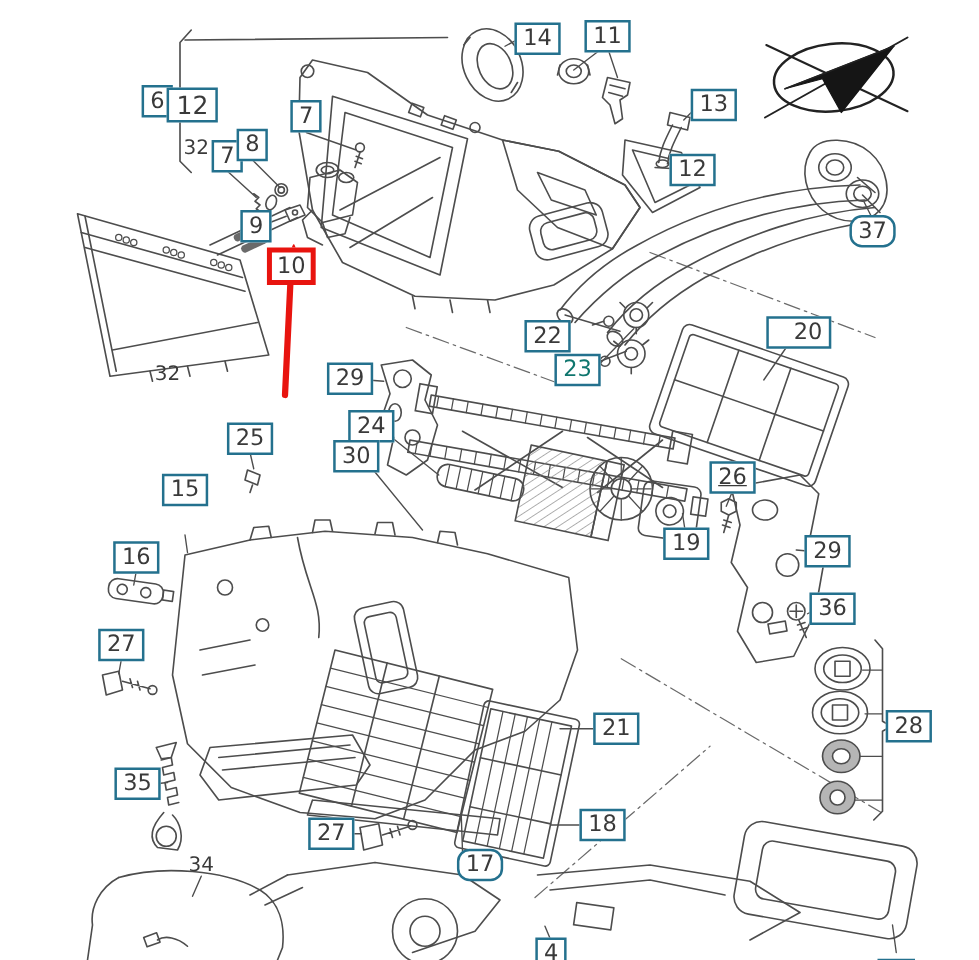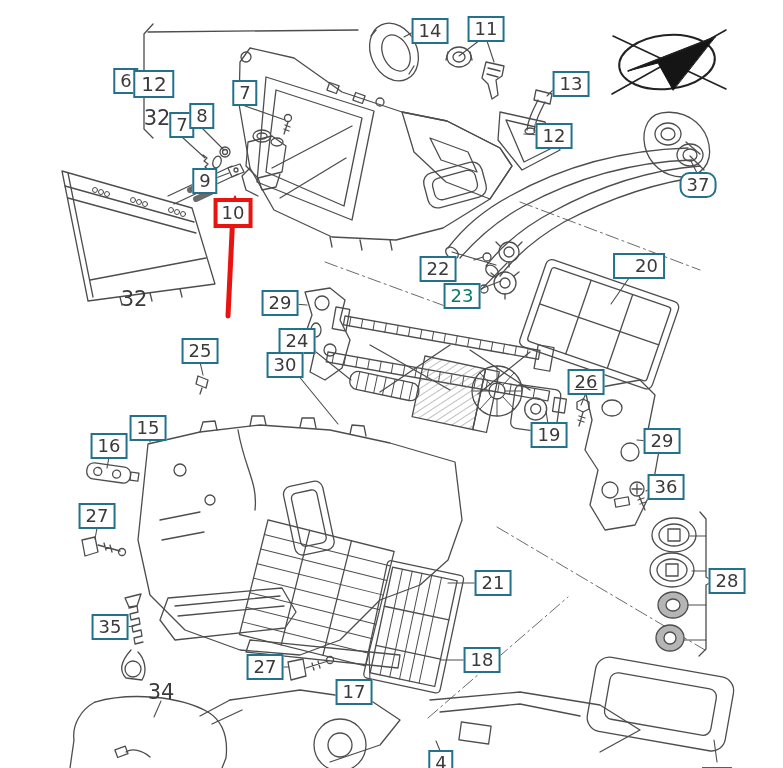--- a/index.html
+++ b/index.html
@@ -8,21 +8,21 @@
     font-family:"DejaVu Sans","Liberation Sans",sans-serif;
   }
   .stage svg{position:absolute;left:0;top:0;}
   .callout{
     position:absolute;transform:translate(-50%,-50%);
     background:#fff;border:2px solid var(--teal,#24718e);
     color:#3a3a3a;font-size:18px;line-height:22px;padding:0 5px;
     text-align:left;white-space:nowrap;user-select:none;
   }
   .callout.lg{font-size:20px;line-height:24px;padding:0 6px;}
-  .callout.plain{border:none;background:transparent;font-size:21px;padding:0;}
+  .callout.plain{border:none;background:transparent;font-size:16px;padding:0;}
   .callout.highlight{border:4px solid var(--red,#e8140f);padding:0 4px;}
   .callout.empty{min-width:16px;min-height:20px;}
 </style>
 </head>
 <body>
 
 <div class="stage" id="stage" style="--teal: #24718e; --red: #e8140f; background: rgb(255, 255, 255);">
 
 <svg width="783" height="768" viewBox="0 0 783 768" fill="none" stroke="#4d4d4d" stroke-width="1.3" stroke-linecap="round" stroke-linejoin="round">
 
@@ -391,24 +391,24 @@
       <div class="callout" style="left: 297px; top: 341px; color: rgb(58, 58, 58);">24</div>
       <div class="callout" style="left: 200px; top: 351px; color: rgb(58, 58, 58);">25</div>
       <div class="callout" style="left: 285px; top: 365px; color: rgb(58, 58, 58);">30</div>
       <div class="callout" style="left: 586px; top: 382px; color: rgb(58, 58, 58); text-decoration: underline;">26</div>
       <div class="callout" style="left: 549px; top: 435px; color: rgb(58, 58, 58);">19</div>
       <div class="callout" style="left: 662px; top: 441px; color: rgb(58, 58, 58);">29</div>
       <div class="callout" style="left: 666px; top: 487px; color: rgb(58, 58, 58);">36</div>
       <div class="callout" style="left: 727px; top: 581px; color: rgb(58, 58, 58);">28</div>
       <div class="callout" style="left: 493px; top: 583px; color: rgb(58, 58, 58);">21</div>
       <div class="callout" style="left: 482px; top: 660px; color: rgb(58, 58, 58);">18</div>
-      <div class="callout" style="left: 148px; top: 428px; color: rgb(58, 58, 58);">15</div>
+      <div class="callout" style="left: 148px; top: 392px; color: rgb(58, 58, 58);">15</div>
       <div class="callout" style="left: 109px; top: 446px; color: rgb(58, 58, 58);">16</div>
       <div class="callout" style="left: 97px; top: 516px; color: rgb(58, 58, 58);">27</div>
       <div class="callout" style="left: 110px; top: 627px; color: rgb(58, 58, 58);">35</div>
       <div class="callout plain" style="left: 161px; top: 692px; color: rgb(58, 58, 58);">34</div>
       <div class="callout" style="left: 265px; top: 667px; color: rgb(58, 58, 58);">27</div>
-      <div class="callout" style="left: 354px; top: 692px; color: rgb(58, 58, 58);">17</div>
+      <div class="callout" style="left: 384px; top: 692px; color: rgb(58, 58, 58); border-radius: 10px;">17</div>
       <div class="callout" style="left: 441px; top: 763px; color: rgb(58, 58, 58);">4</div>
       <div class="callout empty" style="left: 717px; top: 779px; color: rgb(58, 58, 58);"></div>
     </div>
 
 </div>
 
 </body></html>

